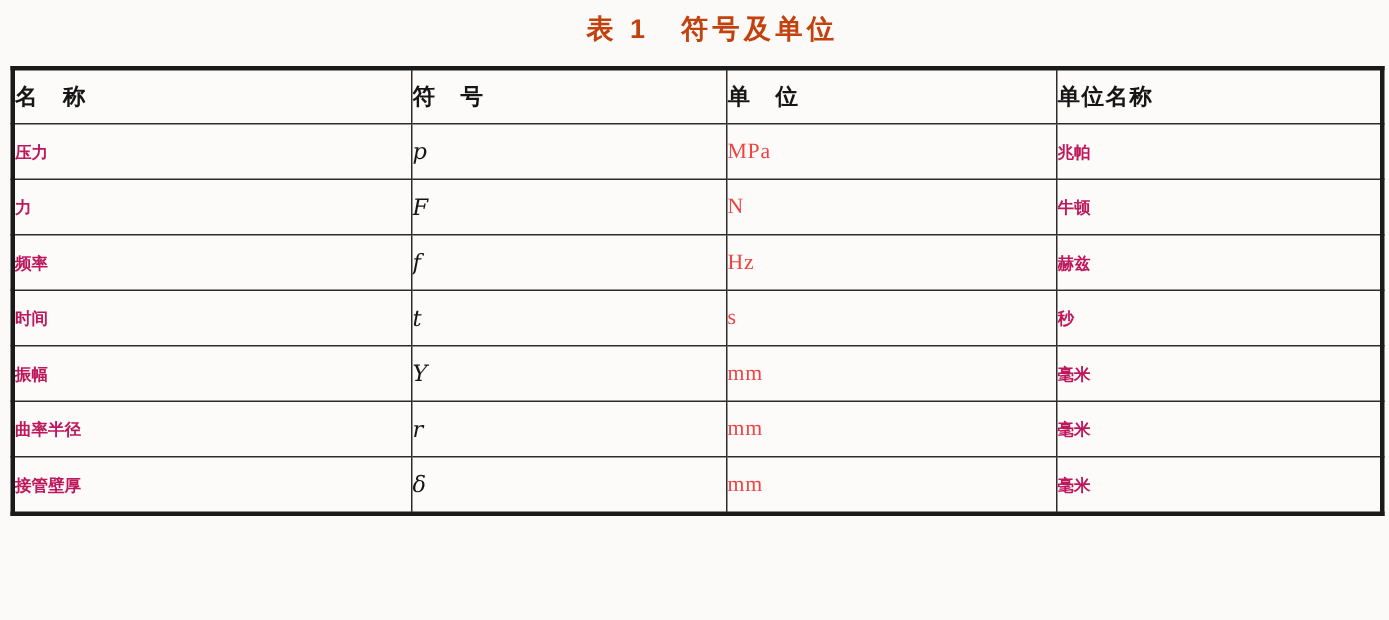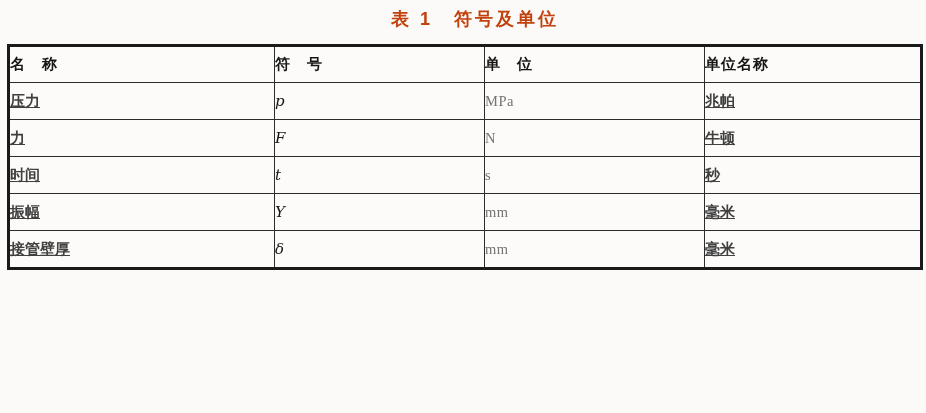--- a/index.html
+++ b/index.html
@@ -48,36 +48,35 @@
     white-space: nowrap;
   }
   table.sym-table thead th {
     height: 35px;
     font-size: 15px;
     font-weight: 700;
     color: #161616;
     letter-spacing: 1px;
   }
   td.zh {
-    font-size: 15px;
+    font-size: 11px;
     font-weight: 600;
-    color: #404040;
-    text-decoration: underline;
+    color: #be185d;
   }
   td.sym {
     font-family: "DejaVu Serif", "Liberation Serif", serif;
     font-style: italic;
     font-size: 15px;
     font-weight: 500;
     color: #151515;
   }
   td.unit {
     font-family: "Liberation Serif", "DejaVu Serif", serif;
     font-size: 14.5px;
-    color: #737373;
+    color: #ef4444;
     letter-spacing: 0.5px;
   }
 </style>
 </head>
 <body>
 
 <div class="page">
 
   <div class="title">表 1　符号及单位</div>
 
@@ -104,35 +103,47 @@
     <td class="zh">兆帕</td>
   </tr>
 
   <tr>
     <td class="zh">力</td>
     <td class="sym">F</td>
     <td class="unit">N</td>
     <td class="zh">牛顿</td>
   </tr>
 
+  <tr>
+    <td class="zh">频率</td>
+    <td class="sym">f</td>
+    <td class="unit">Hz</td>
+    <td class="zh">赫兹</td>
+  </tr>
 
   <tr>
     <td class="zh">时间</td>
     <td class="sym">t</td>
     <td class="unit">s</td>
     <td class="zh">秒</td>
   </tr>
 
   <tr>
     <td class="zh">振幅</td>
     <td class="sym">Y</td>
     <td class="unit">mm</td>
     <td class="zh">毫米</td>
   </tr>
 
+  <tr>
+    <td class="zh">曲率半径</td>
+    <td class="sym">r</td>
+    <td class="unit">mm</td>
+    <td class="zh">毫米</td>
+  </tr>
 
 
 
   <tr>
     <td class="zh">接管壁厚</td>
     <td class="sym">δ</td>
     <td class="unit">mm</td>
     <td class="zh">毫米</td>
   </tr>
 </tbody>

